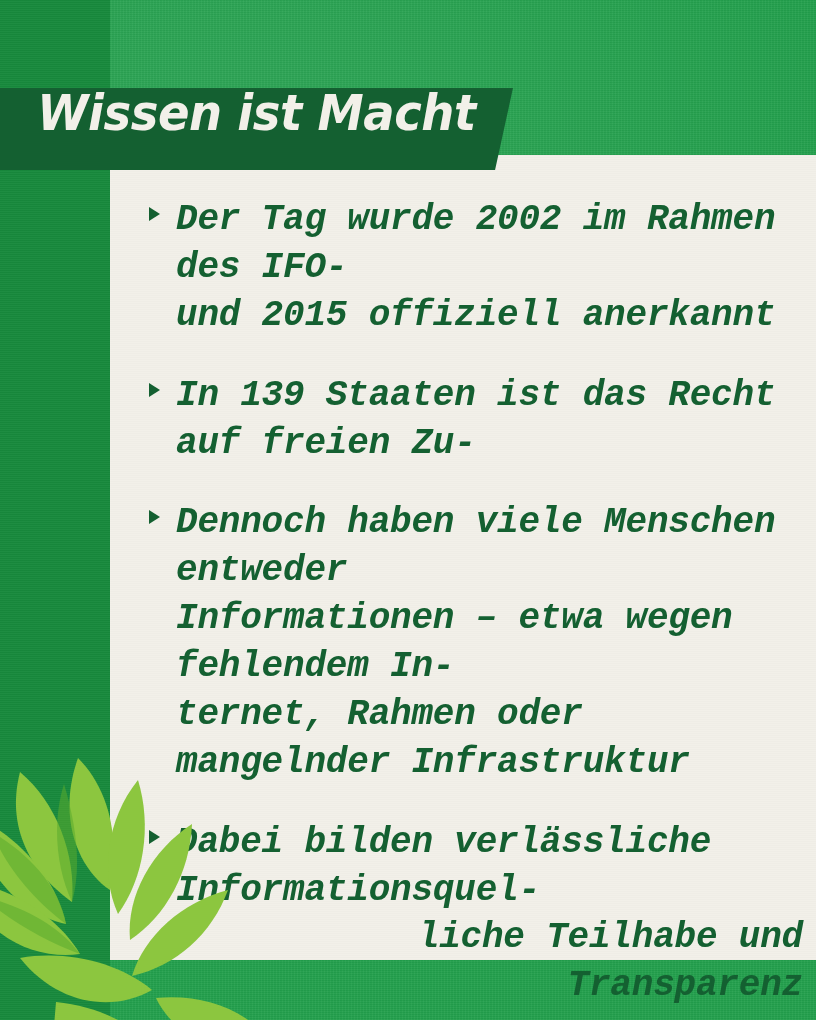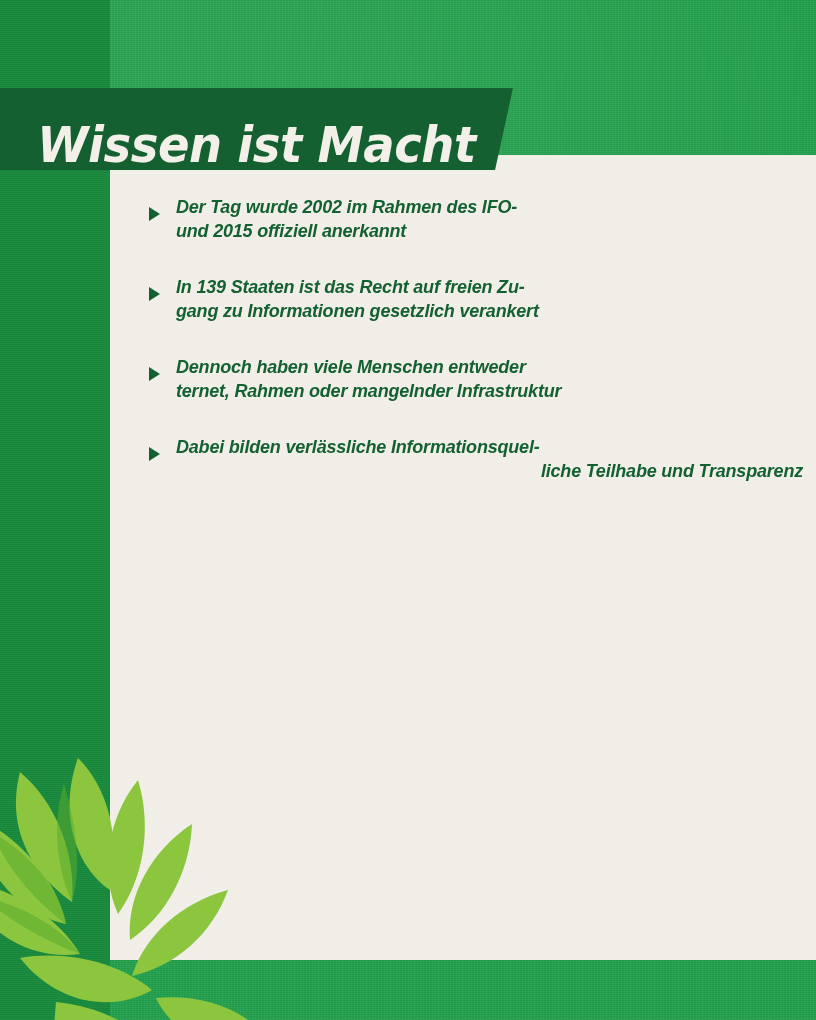--- a/index.html
+++ b/index.html
@@ -59,21 +59,21 @@
 
   
   .headline-banner {
     position: absolute;
     left: 0;
     top: 88px;
     width: 513px;
     height: 82px;
     background: #146031;
     display: flex;
-    align-items: flex-end;
+    align-items: flex-start;
     clip-path: polygon(0 0, 100% 0, 96.5% 100%, 0 100%);
   }
   .headline-text {
     margin: 0;
     padding-left: 40px;
     color: #f2f0e9;
     font-family: "DejaVu Sans", sans-serif;
     font-size: 50px;
     line-height: 1;
     font-weight: 900;
@@ -92,22 +92,22 @@
     width: 660px;
     margin: 0;
     padding: 0;
     list-style: none;
   }
   .bullet-item {
     position: relative;
     margin: 0 0 32px 0;
     padding-left: 33px;
     color: #146031;
-    font-family: Liberation Sans, sans-serif;
-    font-size: 18px;
+    font-family: Liberation Mono, monospace;
+    font-size: 36px;
     line-height: 1.33;
     font-weight: bold;
     font-style: italic;
     letter-spacing: -0.2px;
   }
   .bullet-item:last-child { margin-bottom: 0; }
   .bullet-marker {
     position: absolute;
     left: 6px;
     top: 11px;
@@ -150,26 +150,26 @@
 
     <li class="bullet-item">
       <span class="bullet-marker"></span>
       <span class="bullet-text line-1">Der Tag wurde 2002 im Rahmen des IFO-</span>
       <span class="bullet-text">und 2015 offiziell anerkannt</span>
     </li>
 
     <li class="bullet-item">
       <span class="bullet-marker"></span>
       <span class="bullet-text line-1">In 139 Staaten ist das Recht auf freien Zu-</span>
-      <span class="bullet-text">gang zu Informationen gesetzlich verankert</span>
     </li>
 
     <li class="bullet-item">
       <span class="bullet-marker"></span>
       <span class="bullet-text line-1">Dennoch haben viele Menschen entweder</span>
+      <span class="bullet-text">Informationen – etwa wegen fehlendem In-</span>
       <span class="bullet-text">ternet, Rahmen oder mangelnder Infrastruktur</span>
     </li>
 
     <li class="bullet-item indent-last">
       <span class="bullet-marker"></span>
       <span class="bullet-text line-1">Dabei bilden verlässliche Informationsquel-</span>
       <span class="bullet-text">liche Teilhabe und Transparenz</span>
     </li>
 
   </ul>

